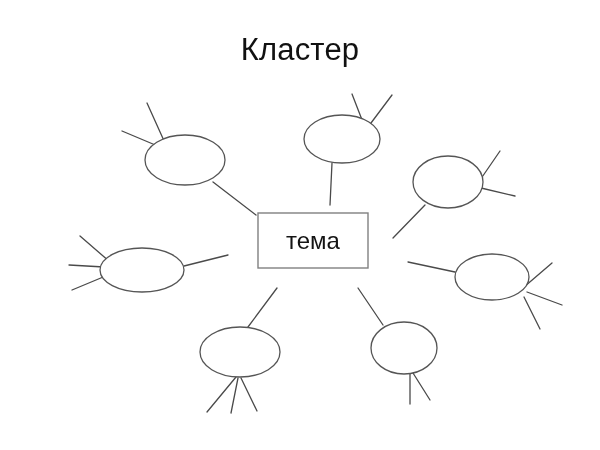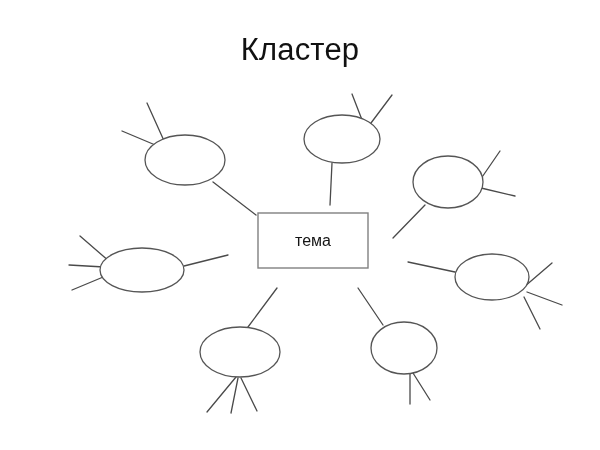--- a/index.html
+++ b/index.html
@@ -39,21 +39,21 @@
   }
   .center-label {
     position: absolute;
     left: 258px;
     top: 213px;
     width: 110px;
     height: 55px;
     display: flex;
     align-items: center;
     justify-content: center;
-    font-size: 16px;
+    font-size: 24px;
     color: #141414;
     font-family: "Liberation Sans", sans-serif;
     pointer-events: none;
   }
 </style>
 </head>
 <body>
 
 <div id="canvas">
 

